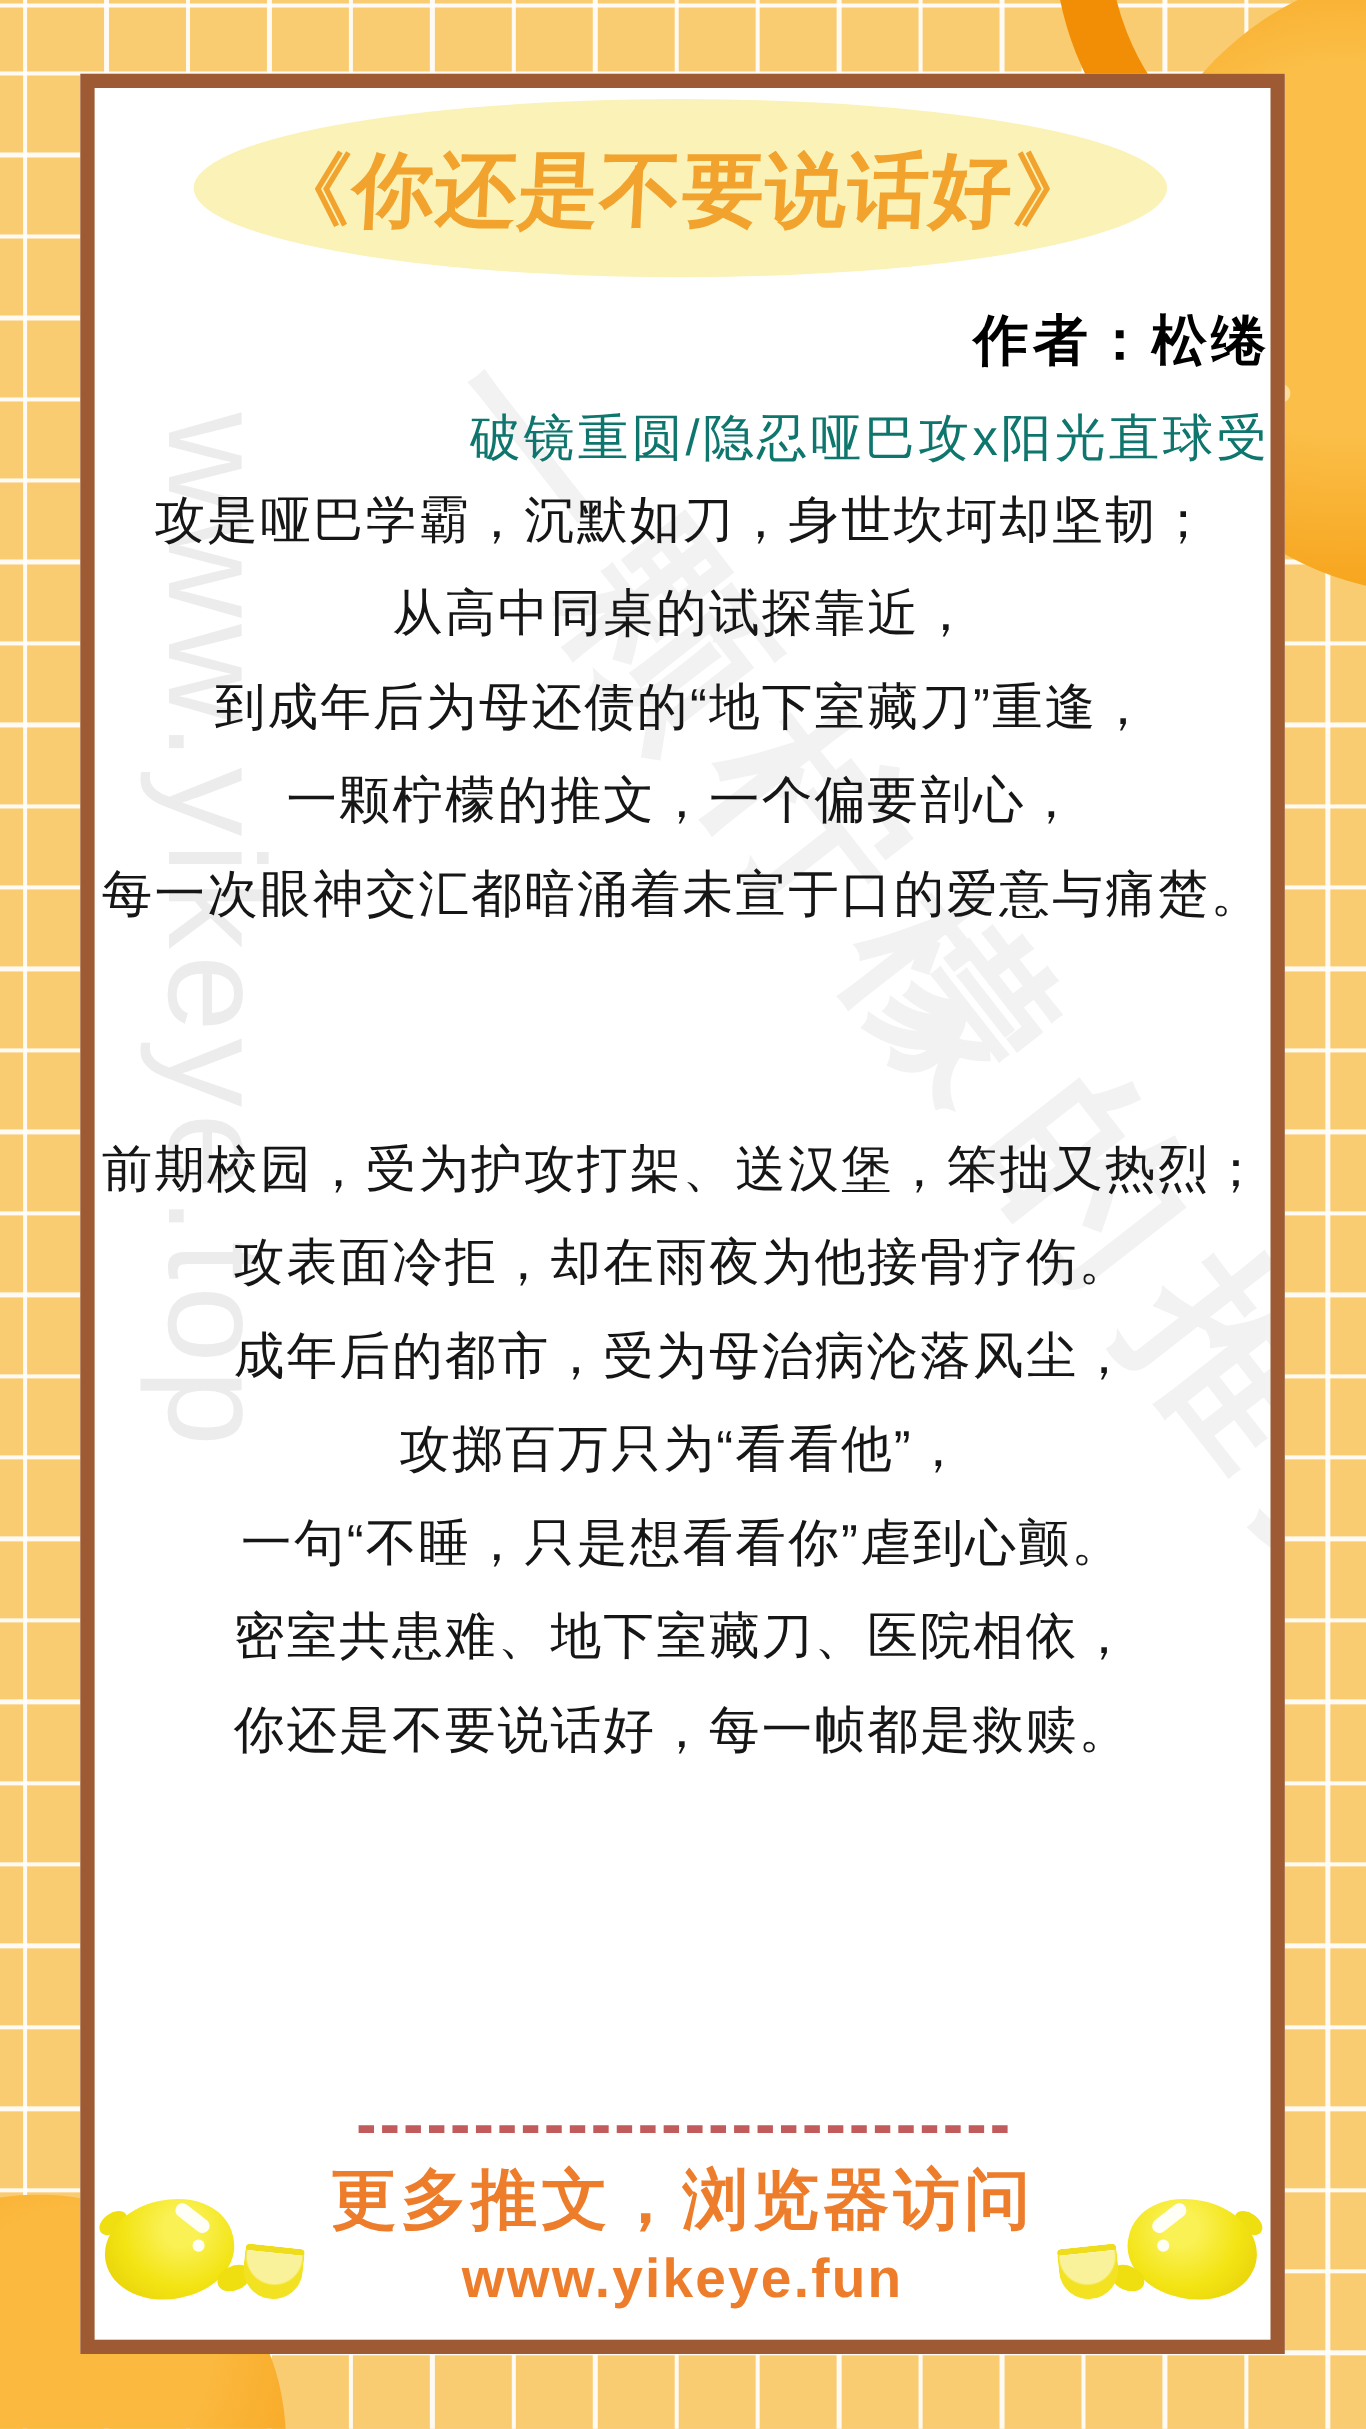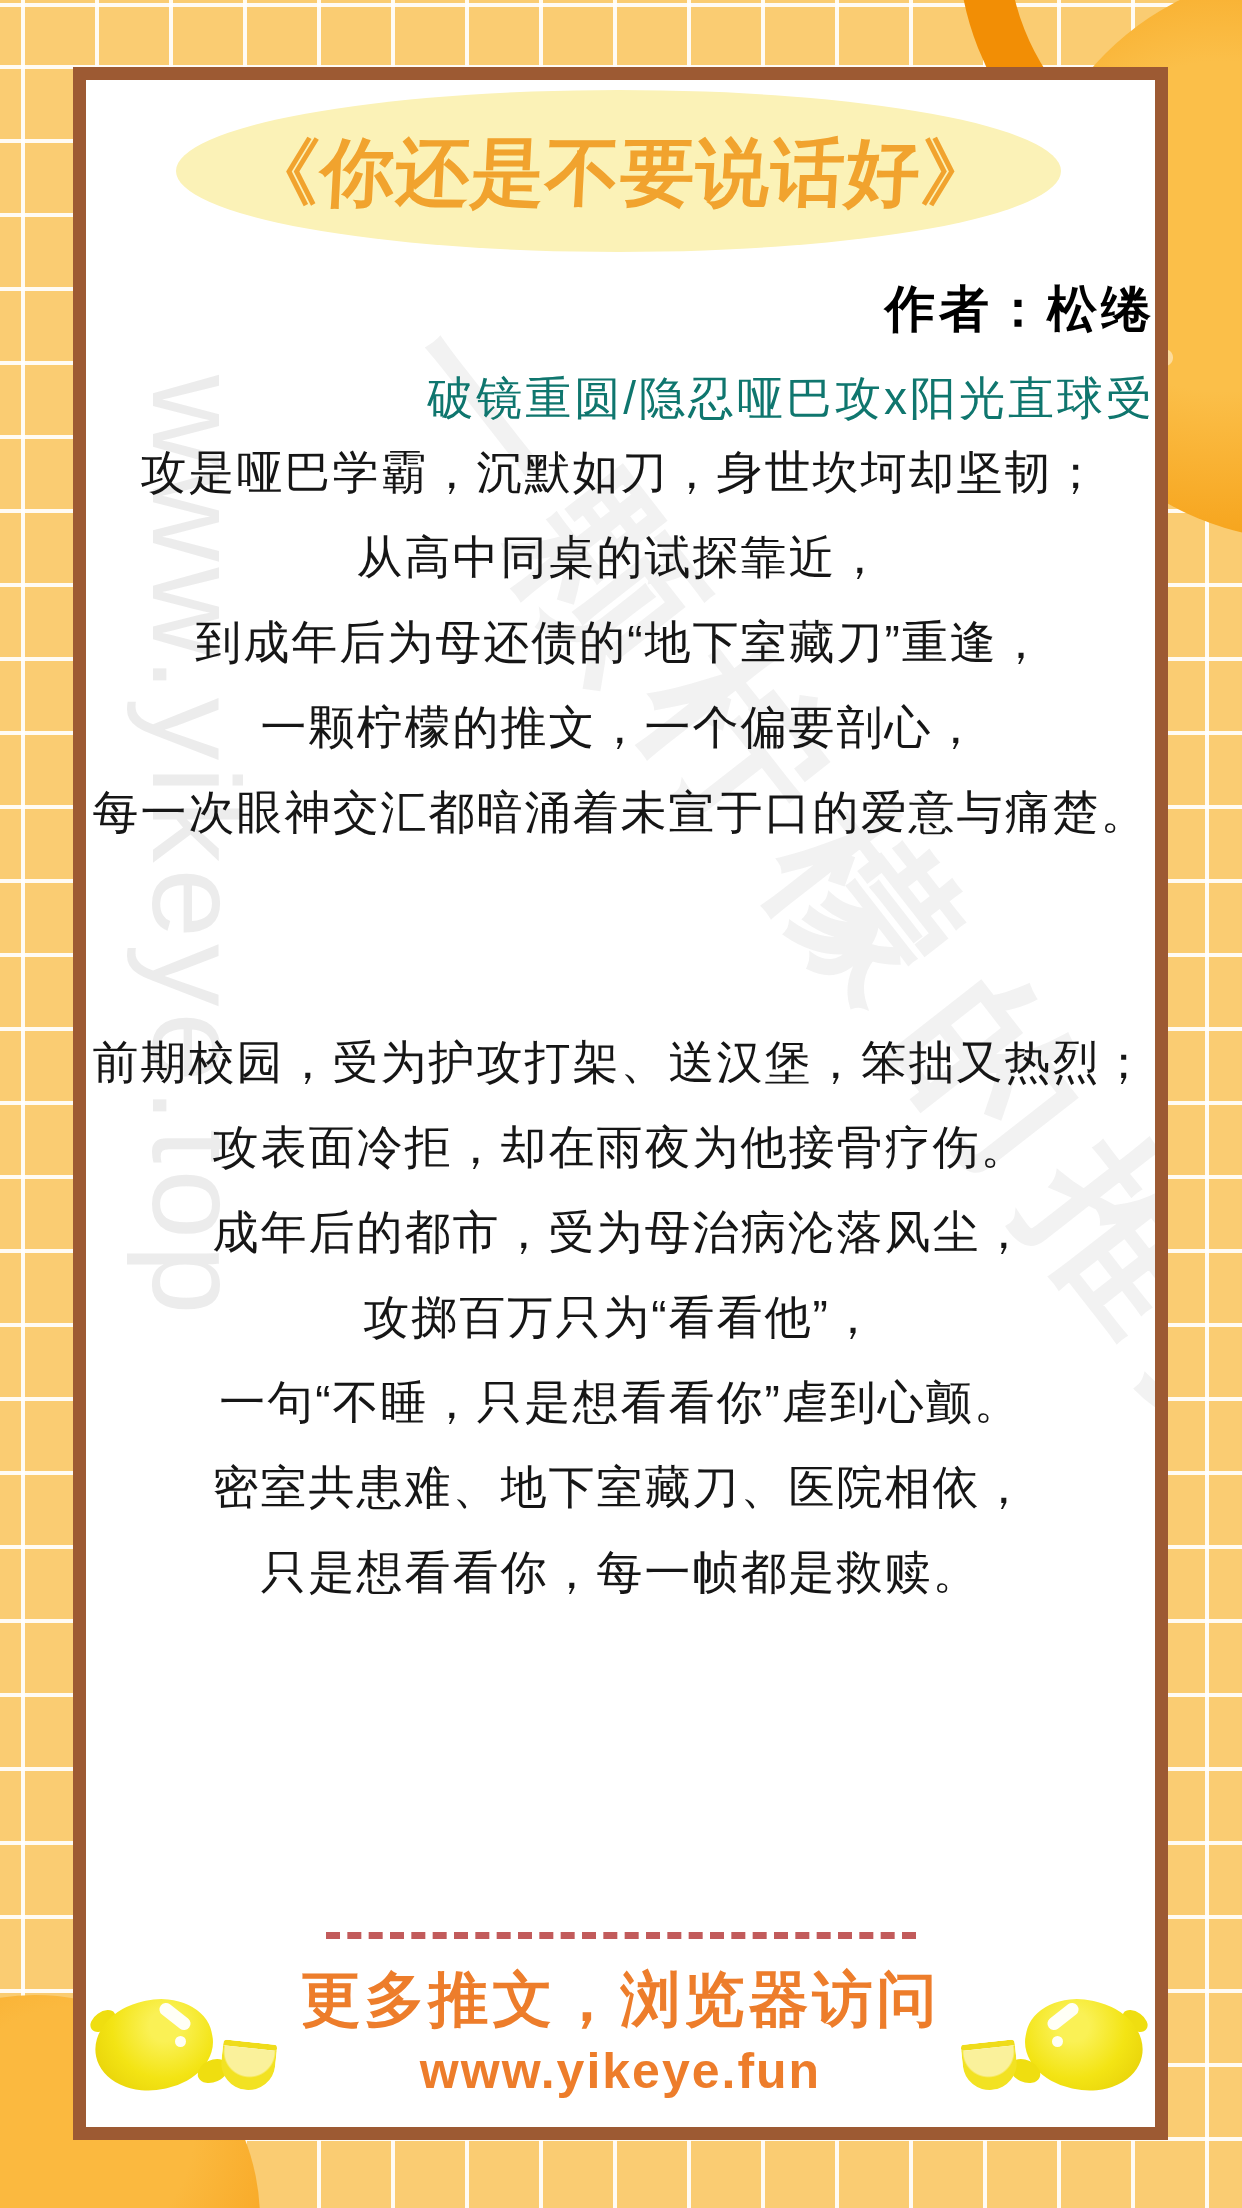--- a/index.html
+++ b/index.html
@@ -160,21 +160,21 @@
       <div class="line">每一次眼神交汇都暗涌着未宣于口的爱意与痛楚。</div>
     </div>
 
     <div class="synopsis p2">
       <div class="line">前期校园，受为护攻打架、送汉堡，笨拙又热烈；</div>
       <div class="line">攻表面冷拒，却在雨夜为他接骨疗伤。</div>
       <div class="line">成年后的都市，受为母治病沦落风尘，</div>
       <div class="line">攻掷百万只为“看看他”，</div>
       <div class="line">一句“不睡，只是想看看你”虐到心颤。</div>
       <div class="line">密室共患难、地下室藏刀、医院相依，</div>
-      <div class="line">只是想看看你，每一帧都是救赎。</div>
+      <div class="line">你还是不要说话好，每一帧都是救赎。</div>
     </div>
 
     <div class="dashes"></div>
     <div class="promo">更多推文，浏览器访问</div>
     <div class="site-url">www.yikeye.fun</div>
 
     <div class="lemon left">
       <div class="nub1"></div>
       <div class="body"></div>
       <div class="nub2"></div>

